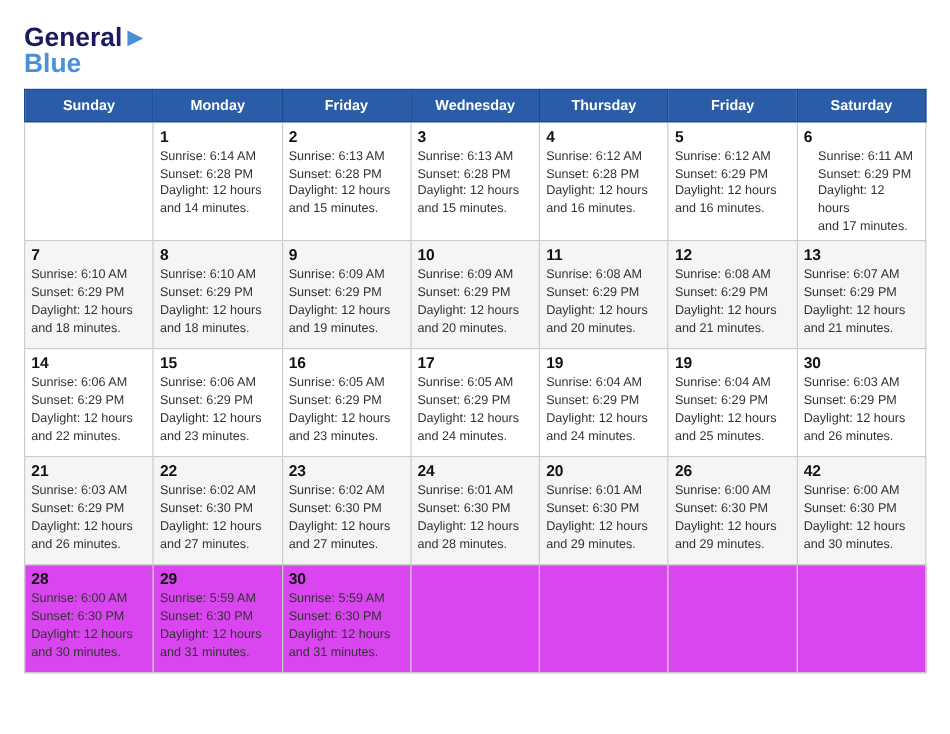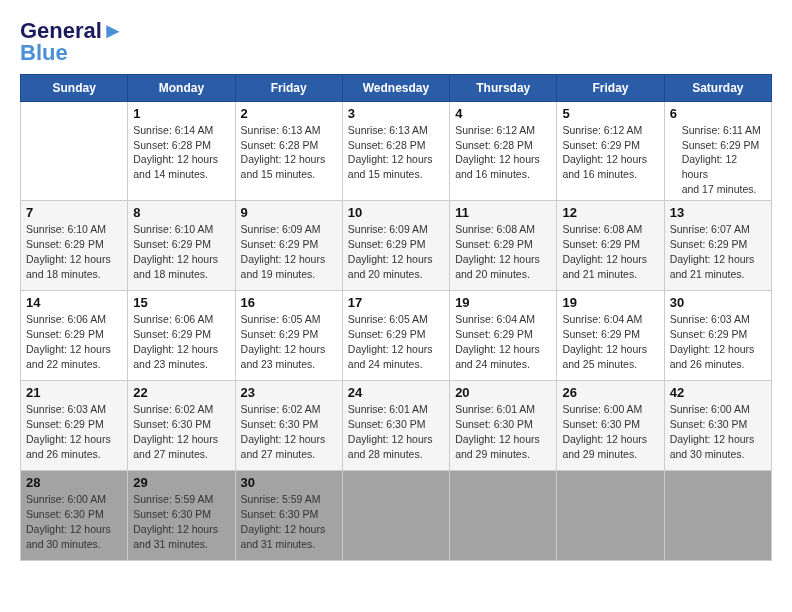--- a/index.html
+++ b/index.html
@@ -65,21 +65,21 @@
       color: #111;
       display: block;
       margin-bottom: 2px;
     }
     .day-info {
       color: #333;
       font-size: 10.5px;
       line-height: 1.4;
     }
     .empty-row td {
-      background: #a3a3a3;
+      background: #d946ef;
     }
   </style>
 </head>
 <body>
 
 <div class="header">
   <div class="logo">
     <div style="display:flex;align-items:center;">
       <div>
         <div style="font-size:22px;font-weight:bold;color:#1a1a5e;line-height:1;">General<span style="color:#4a90d9;">►</span></div>

